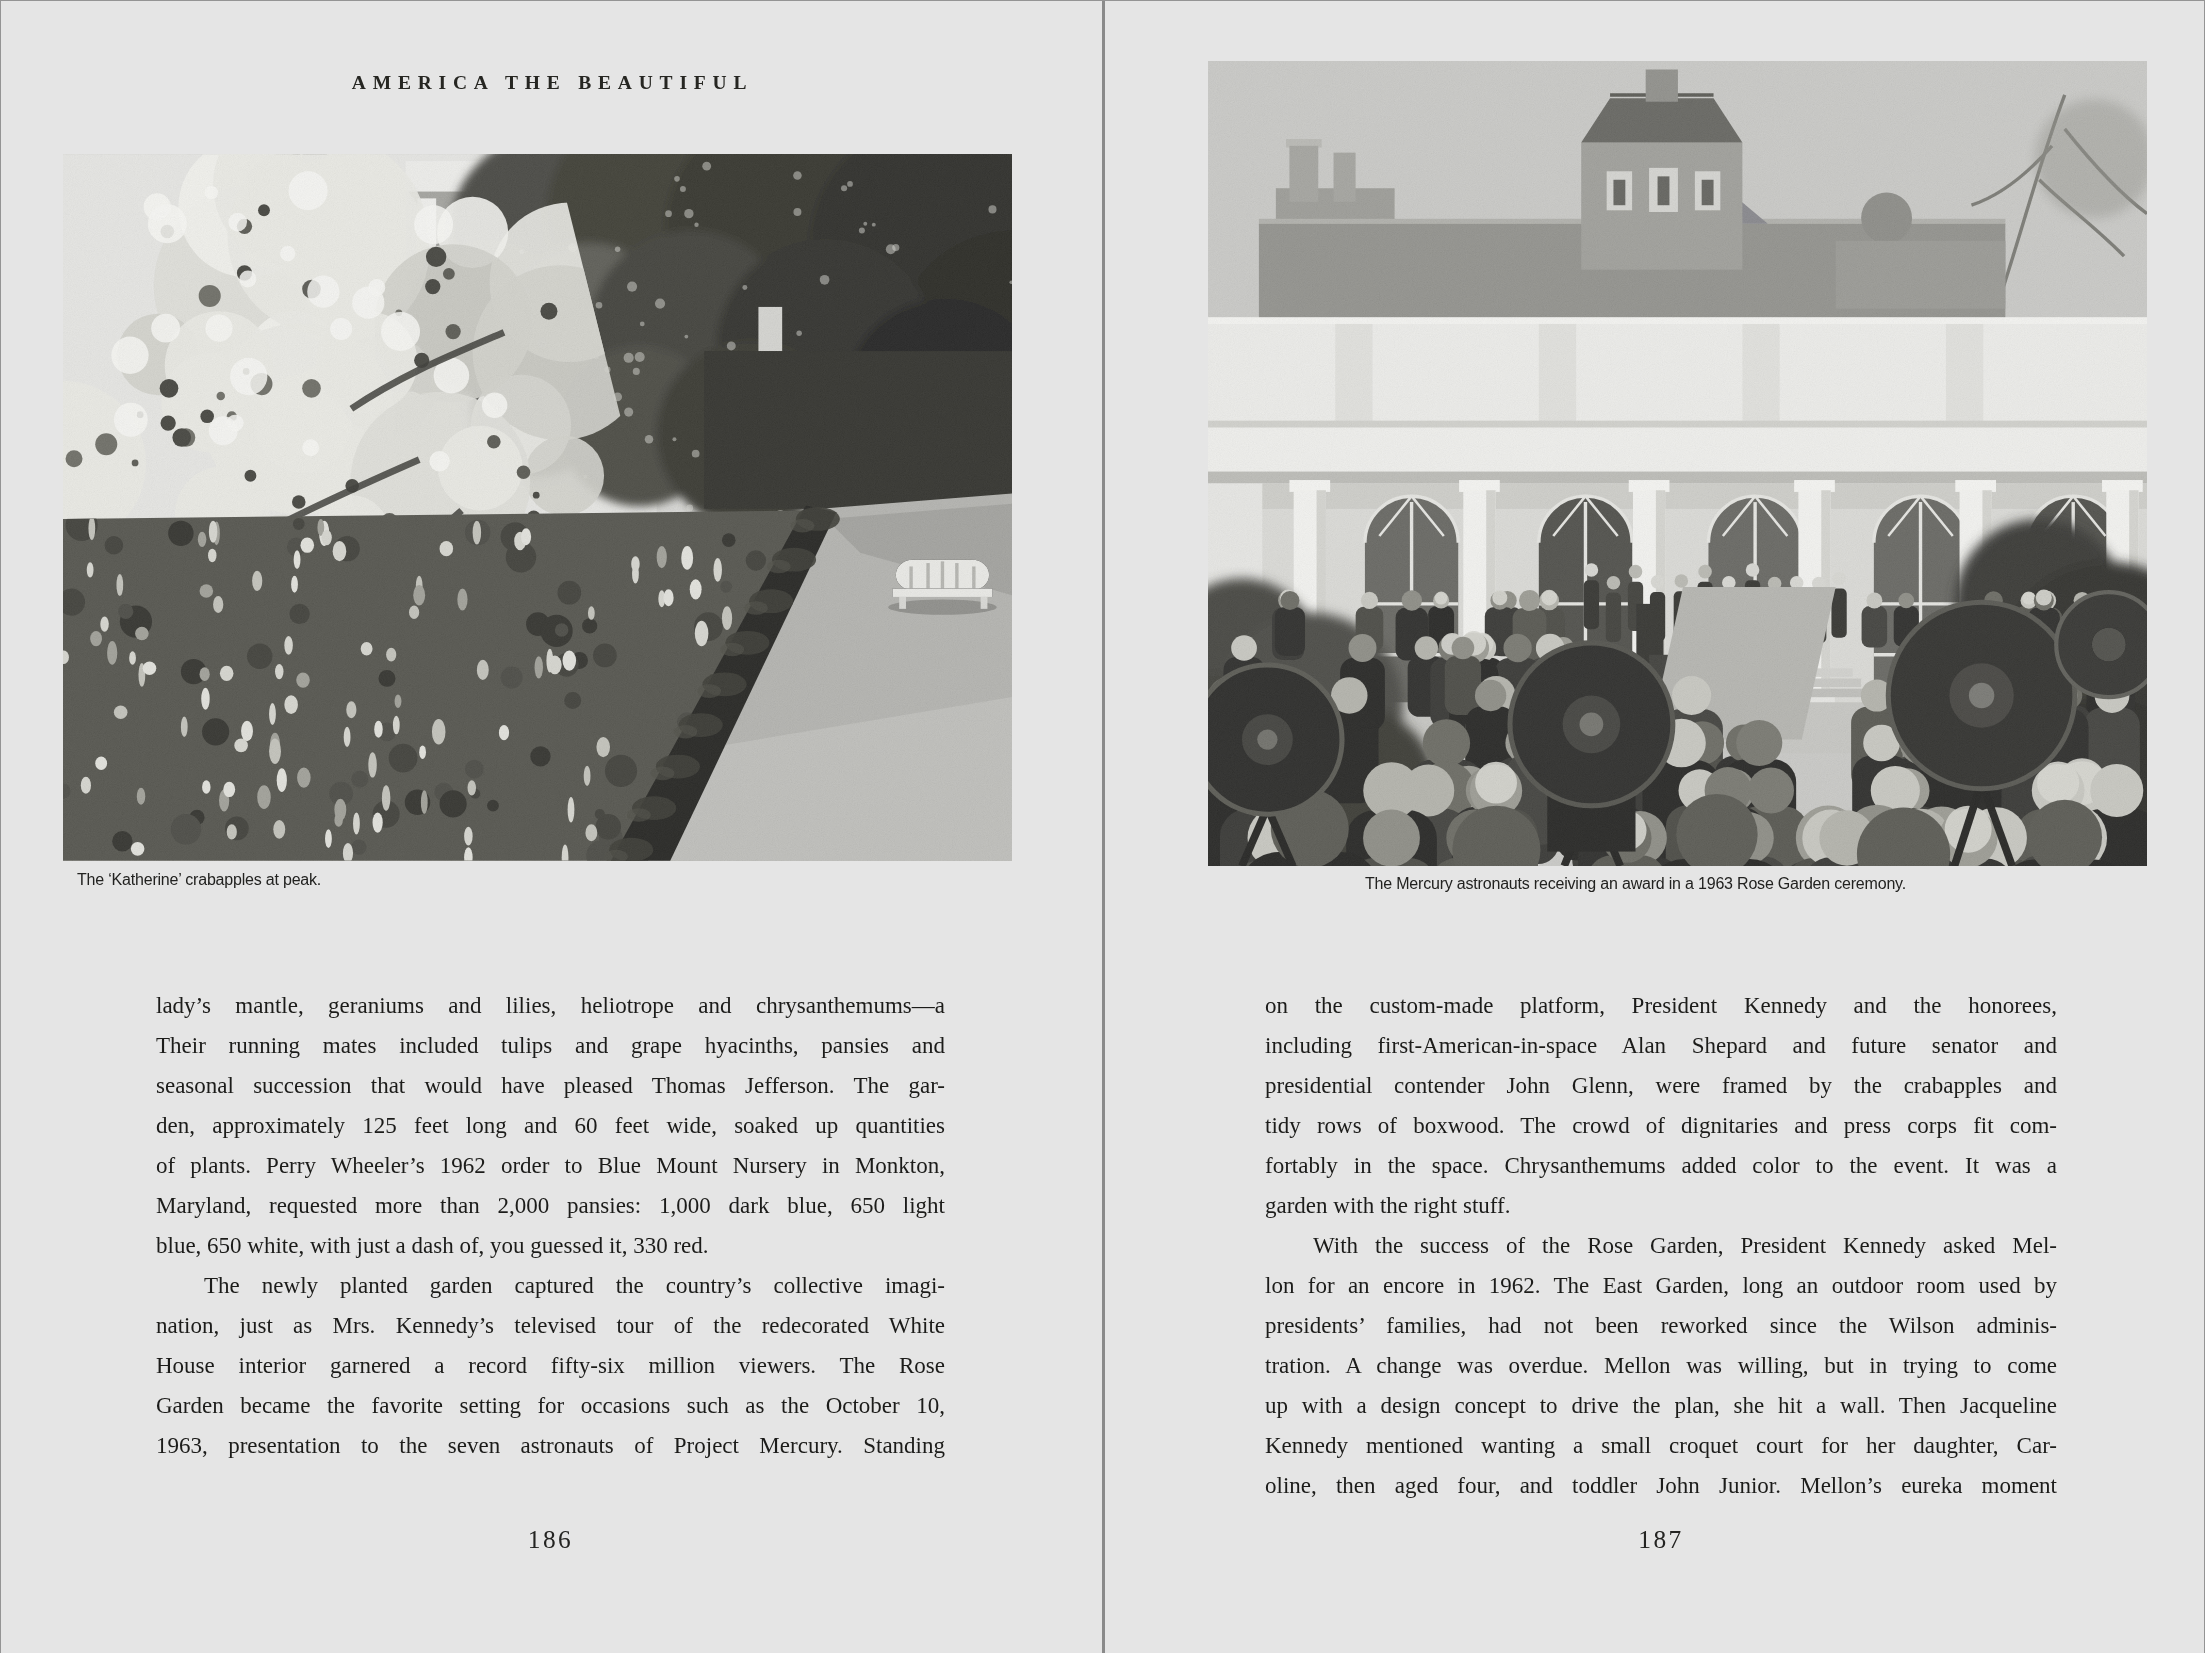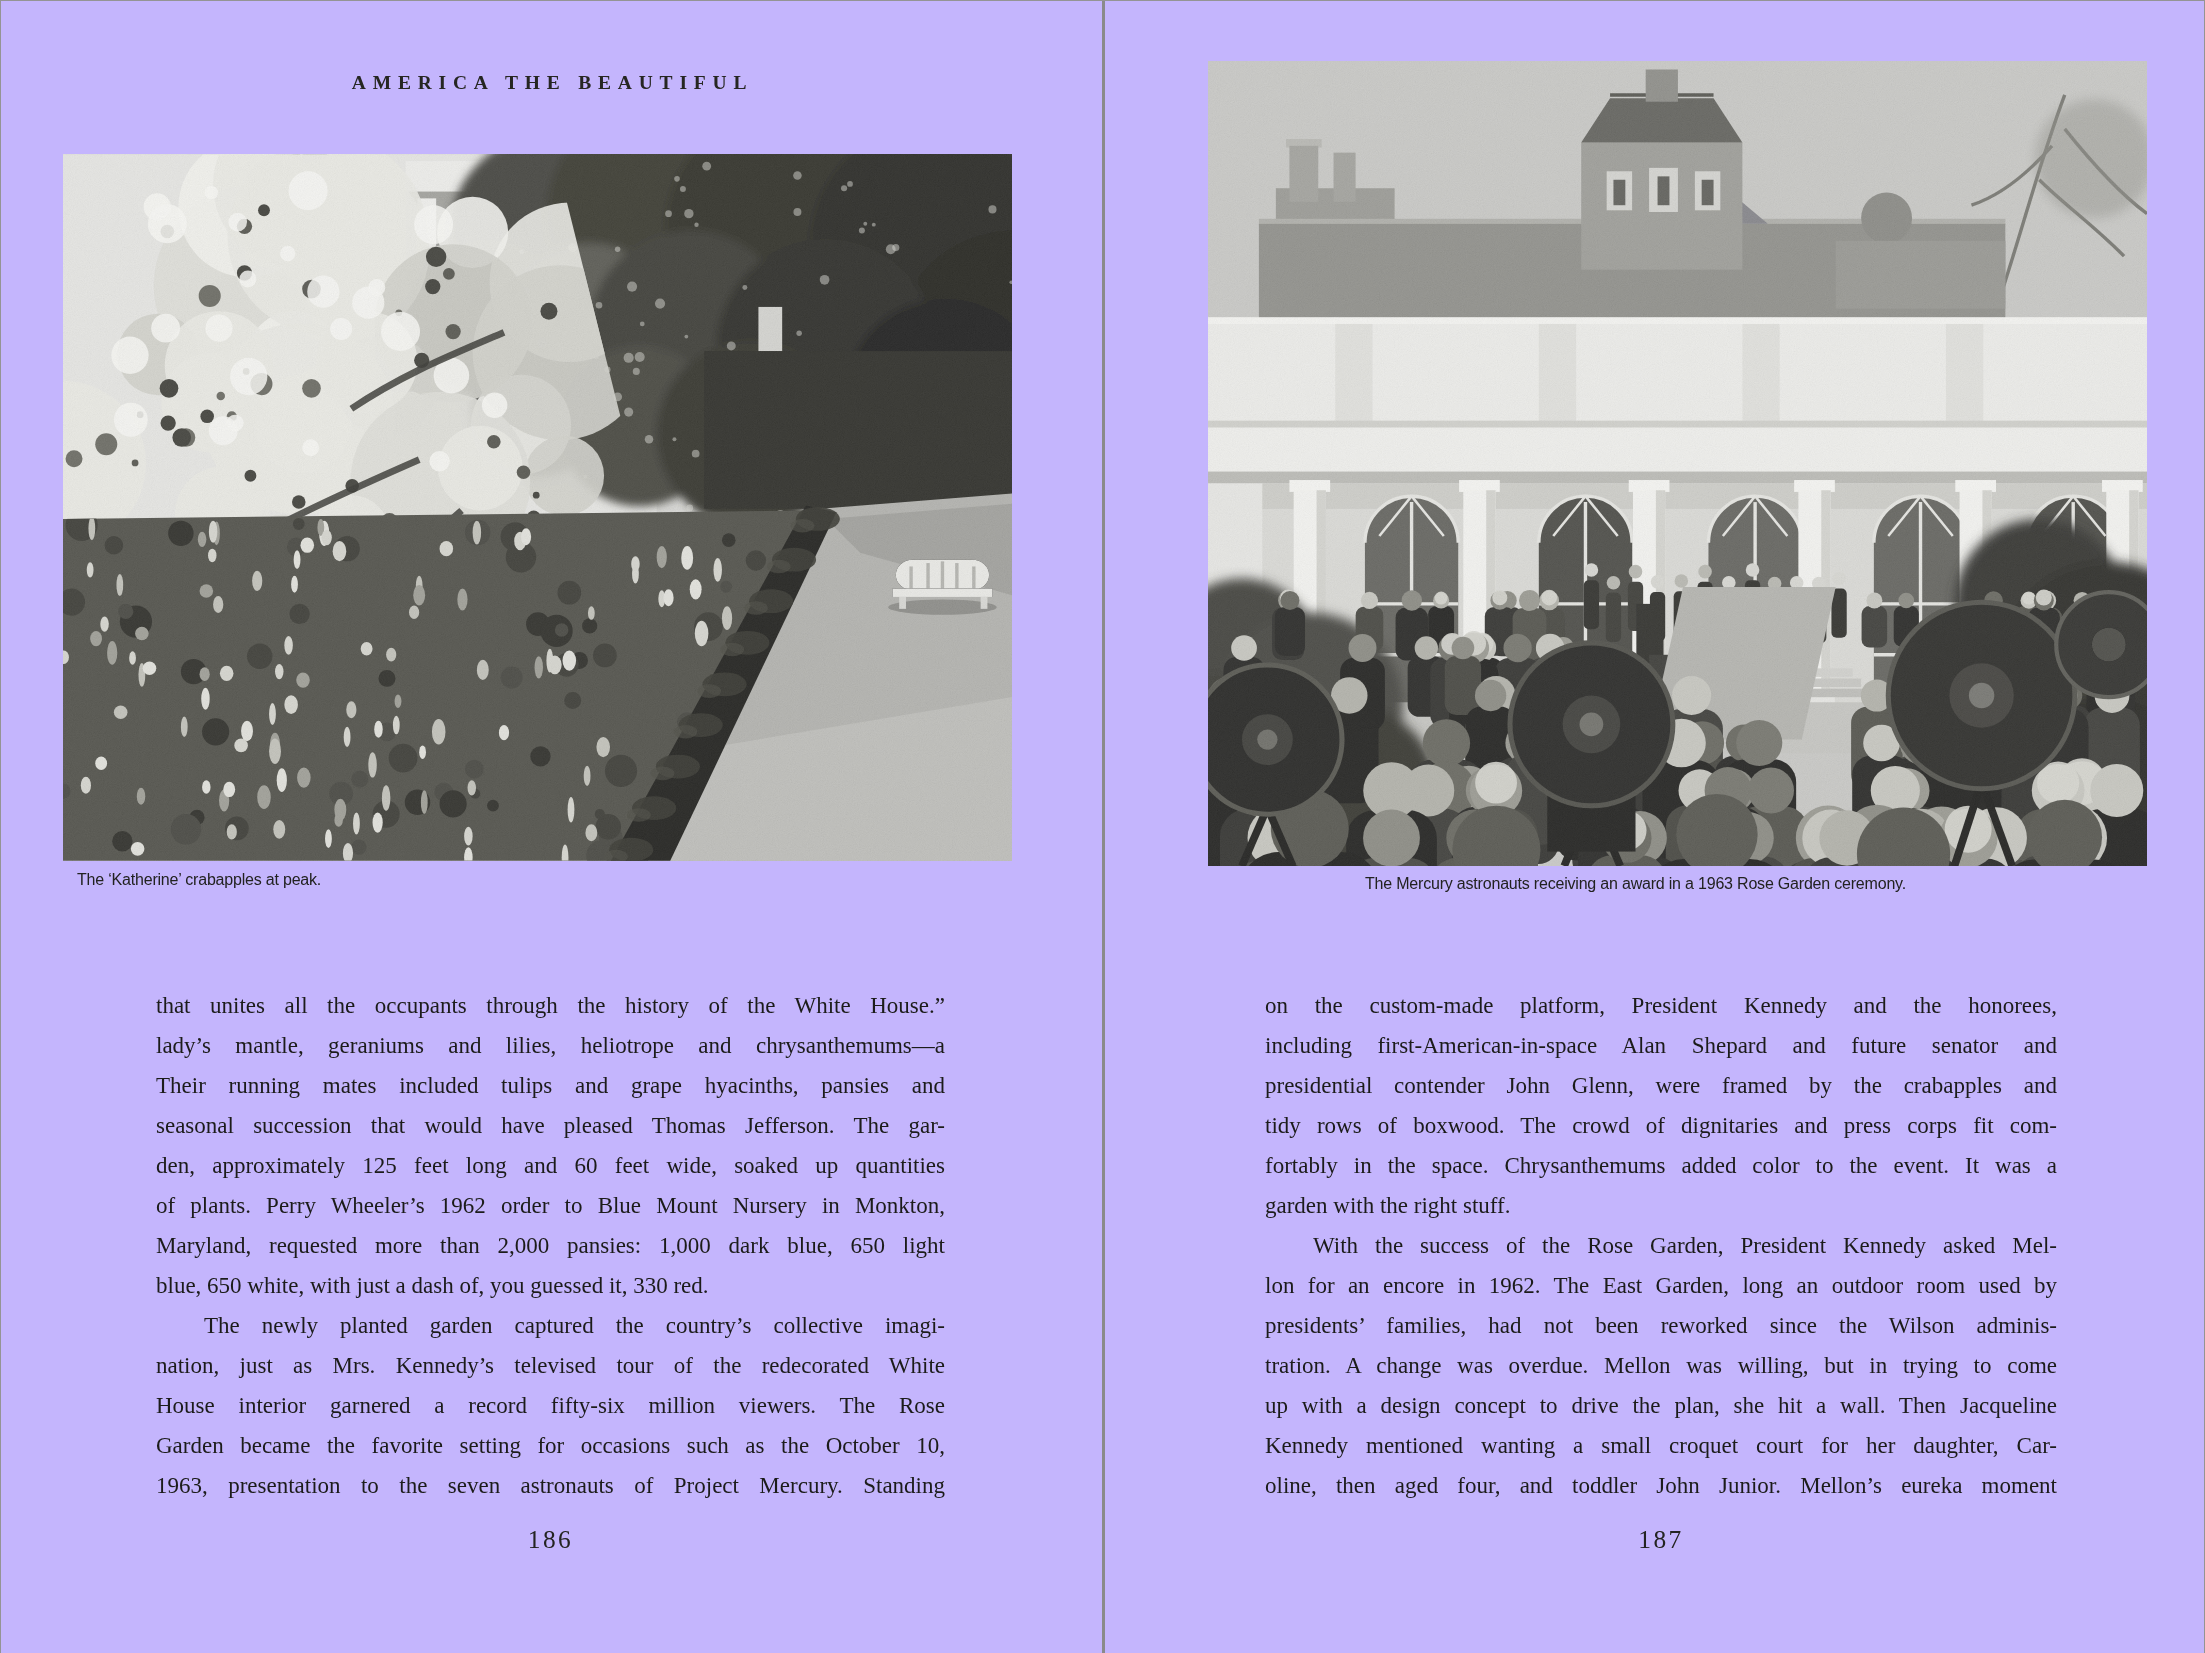--- a/index.html
+++ b/index.html
@@ -1,16 +1,16 @@
 <!DOCTYPE html>
 <html style="font-size:13.6px"><head>
 <meta charset="utf-8">
 <style>
   html,body{margin:0;padding:0;background:#ffffff;width:2205px;height:1654px;overflow:hidden;}
-  .spread{position:relative;width:2205px;height:1654px;background:#c4b5fd;border:1.7px solid #949494;box-sizing:border-box;font-family:"Liberation Serif",serif;color:#1d1d1b;}
+  .spread{position:relative;width:2205px;height:1654px;background:#e5e5e5;border:1.7px solid #949494;box-sizing:border-box;font-family:"Liberation Serif",serif;color:#1d1d1b;}
   .gutter{position:absolute;left:1101px;top:0;width:2.5px;height:1654px;background:#8a8a8a;}
   .running-head{position:absolute;left:155px;width:793px;top:71px;text-align:center;font-family:"Liberation Serif",serif;font-weight:700;font-size:19.5px;letter-spacing:6.8px;color:#262622;}
   .photo{position:absolute;display:block;background:#d8d8d5;}
   #photoL{left:62px;top:153px;}
   #photoR{left:1207px;top:60px;}
   .caption{position:absolute;font-family:"Liberation Sans",sans-serif;font-size:16px;letter-spacing:-0.2px;color:#222220;}
   .caption-left{left:76px;top:870px;}
   .caption-right{left:1165px;width:939px;top:874px;text-align:center;}
   .textblock{position:absolute;top:985px;font-size:23px;line-height:40px;color:#1c1c1a;}
   .textblock-left{left:155px;width:789px;}
@@ -511,21 +511,20 @@
             <ellipse cx="670" cy="820" rx="26" ry="14" fill="#34342e" opacity="0.9"></ellipse>
             <ellipse cx="652" cy="828" rx="14" ry="8" fill="#48483f" opacity="0.6"></ellipse>
           </g>
       </g>
 
       <rect width="1119" height="833" filter="url(#grainL)"></rect>
     </svg>
 
     <div class="caption caption-left">The ‘Katherine’ crabapples at peak.</div>
     <div class="textblock textblock-left">
-        <div class="line">that unites all the occupants through the history of the White House.”</div>
         <div class="line">lady’s mantle, geraniums and lilies, heliotrope and chrysanthemums—a</div>
         <div class="line">Their running mates included tulips and grape hyacinths, pansies and</div>
         <div class="line">seasonal succession that would have pleased Thomas Jefferson. The gar-</div>
         <div class="line">den, approximately 125 feet long and 60 feet wide, soaked up quantities</div>
         <div class="line">of plants. Perry Wheeler’s 1962 order to Blue Mount Nursery in Monkton,</div>
         <div class="line">Maryland, requested more than 2,000 pansies: 1,000 dark blue, 650 light</div>
         <div class="line last">blue, 650 white, with just a dash of, you guessed it, 330 red.</div>
         <div class="line first">The newly planted garden captured the country’s collective imagi-</div>
         <div class="line">nation, just as Mrs. Kennedy’s televised tour of the redecorated White</div>
         <div class="line">House interior garnered a record fifty-six million viewers. The Rose</div>

